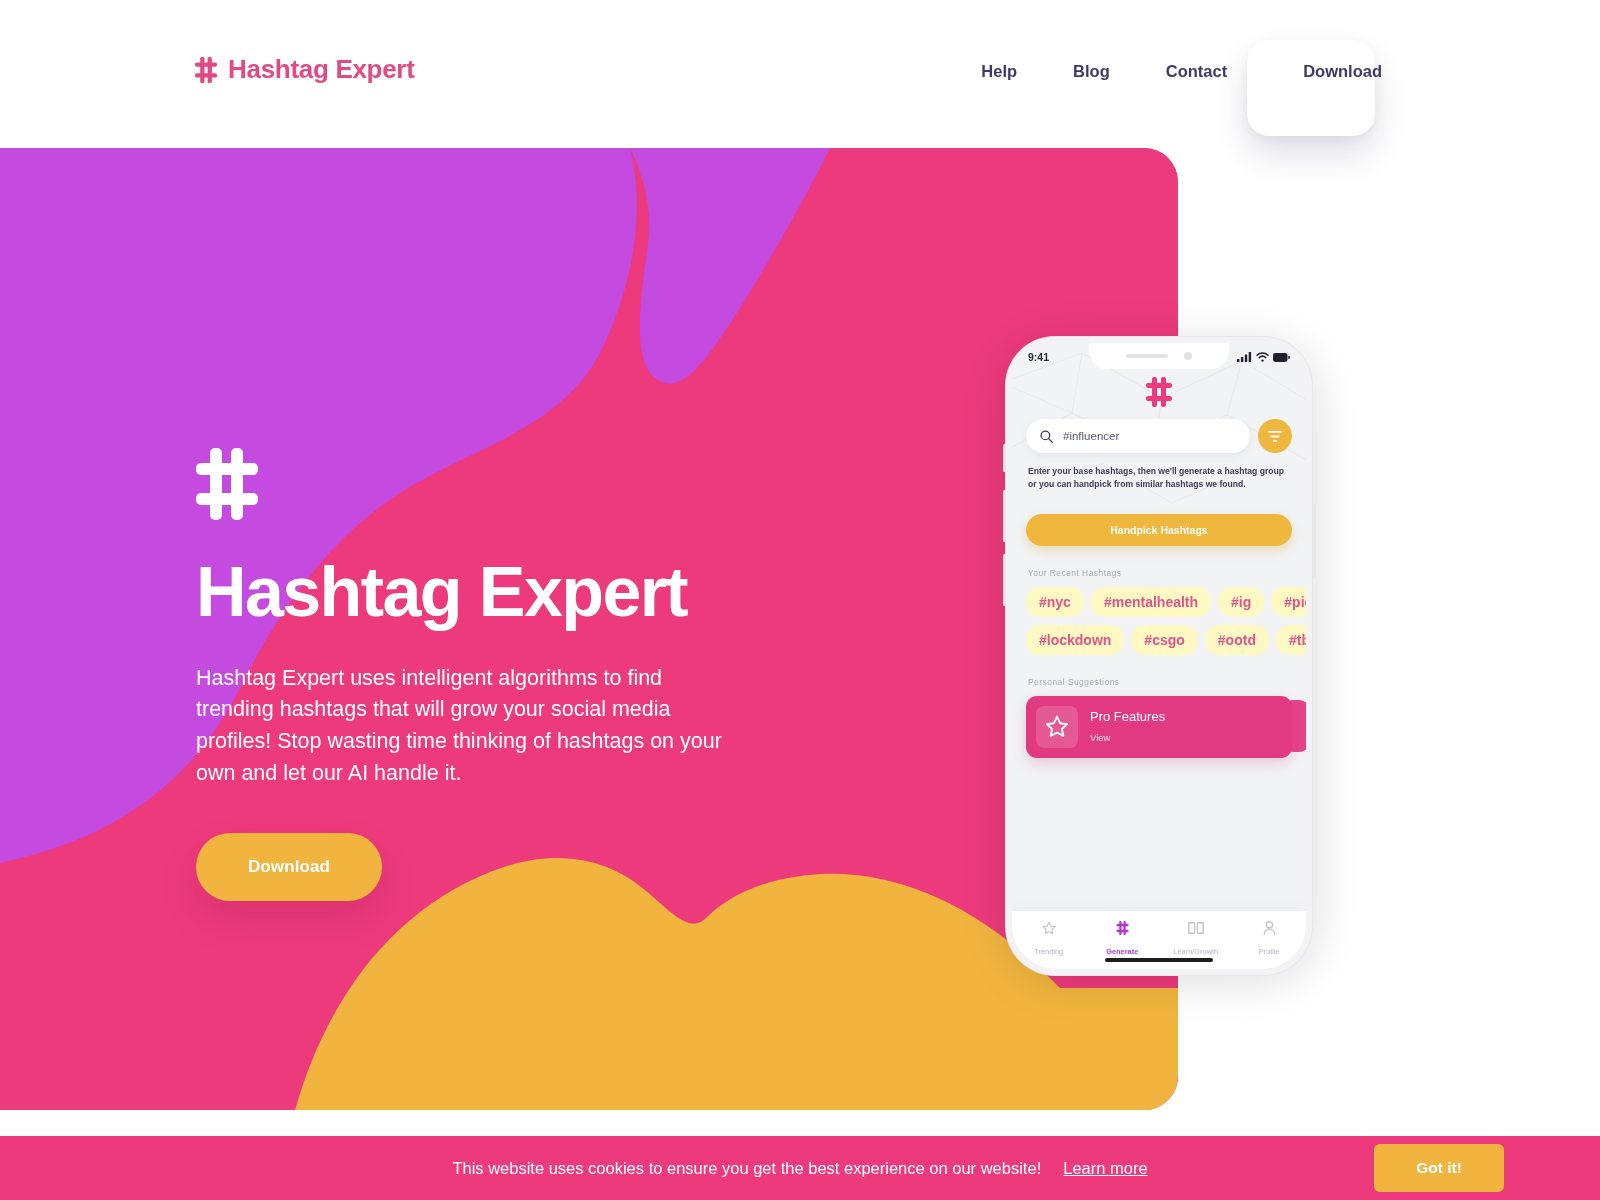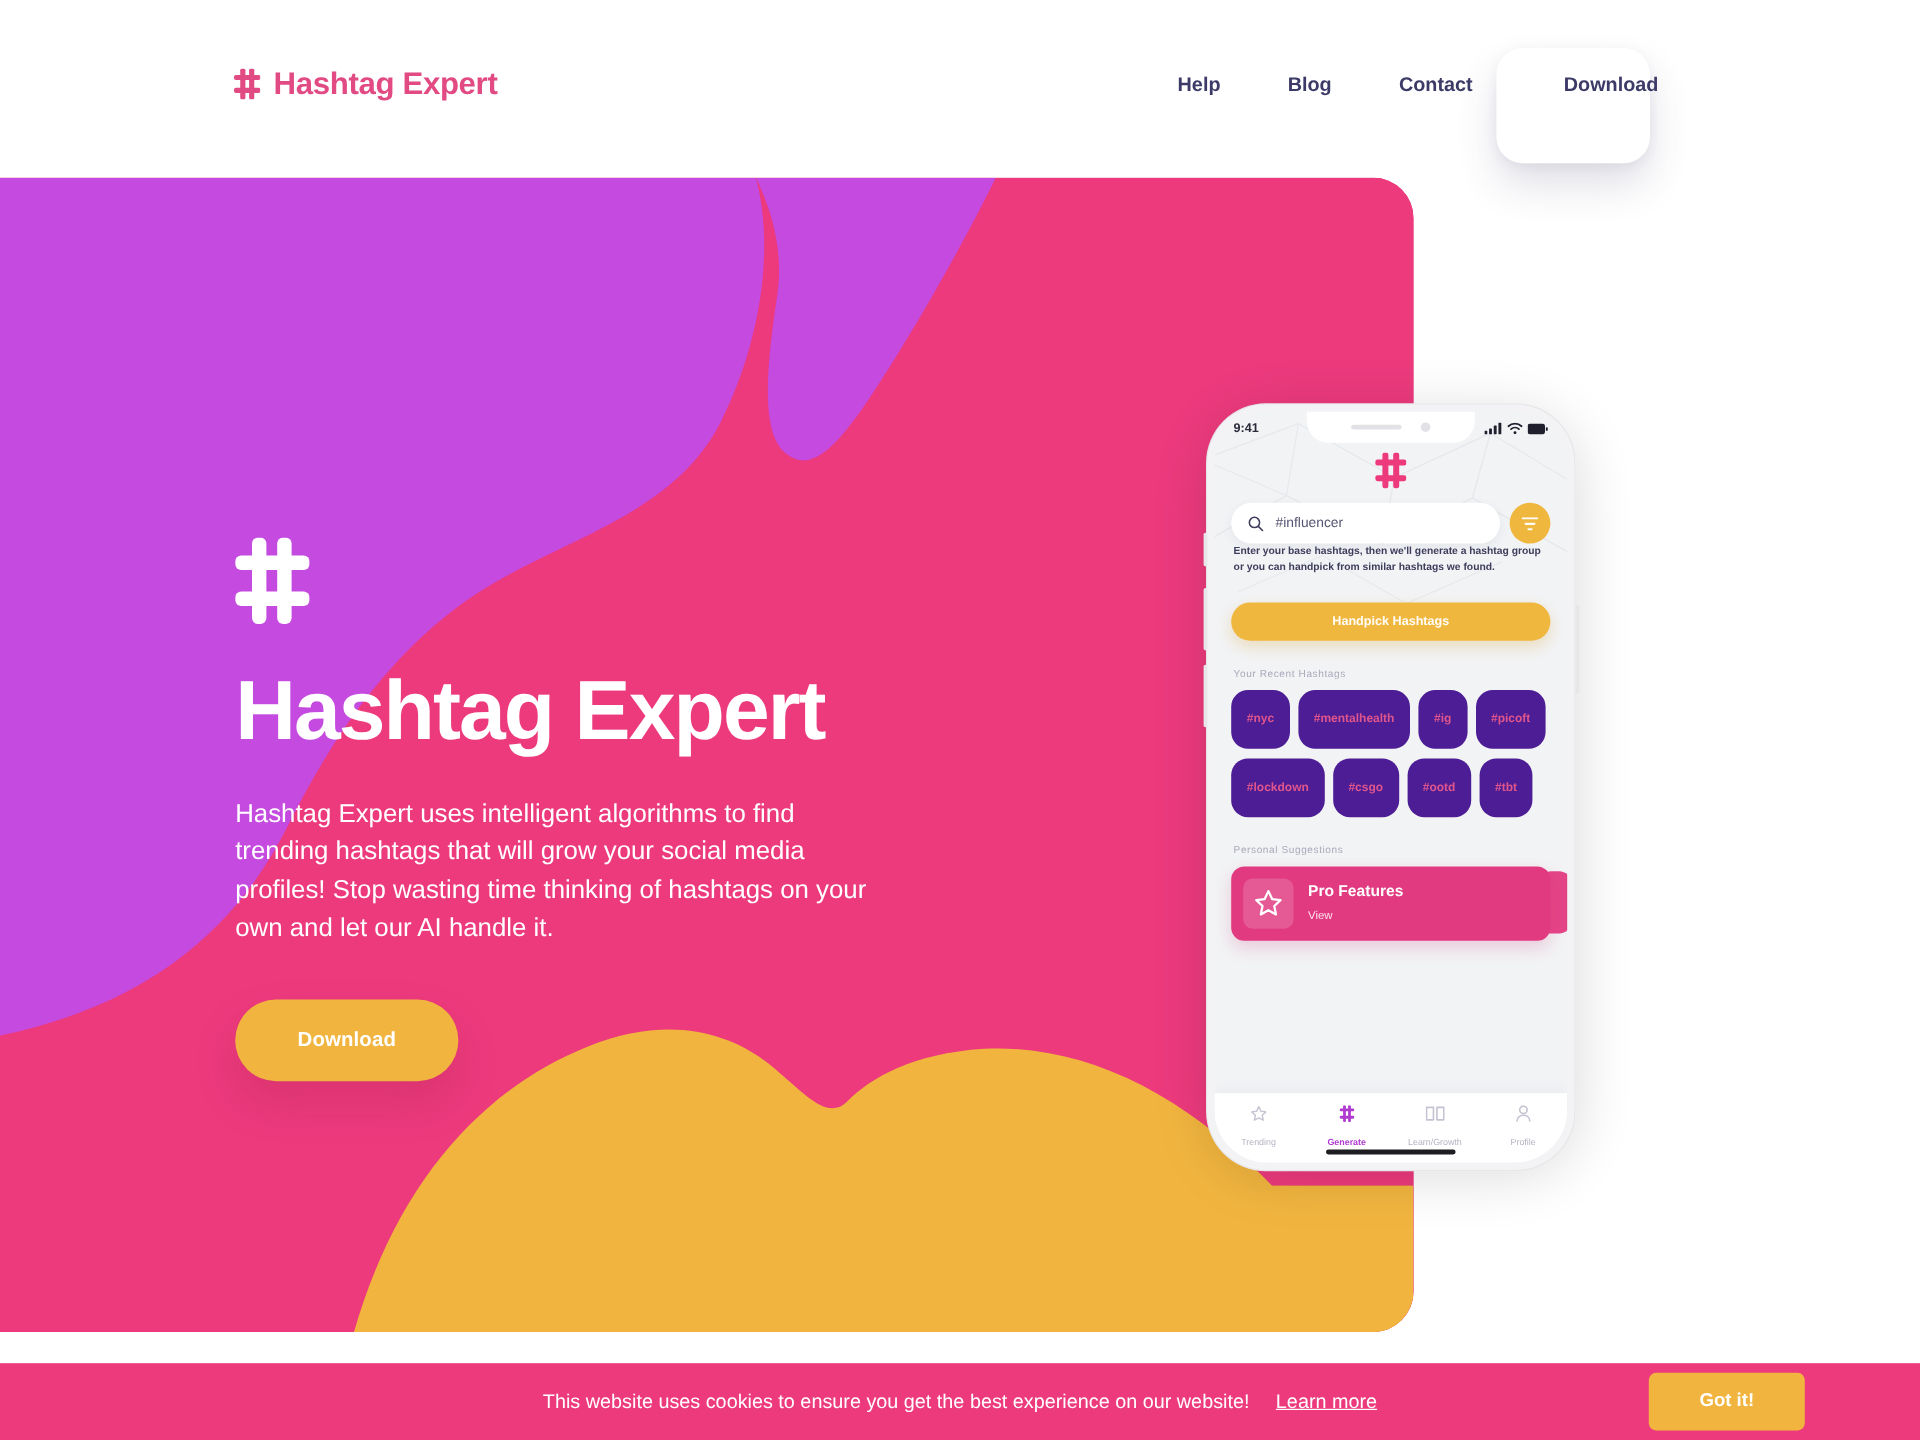--- a/index.html
+++ b/index.html
@@ -116,21 +116,21 @@
     display: flex; align-items: center; justify-content: space-between;
     padding: 0 16px; z-index: 11; font-size: 10.5px; font-weight: 700; color: #2b2b3c;
   }
   .status-icons { display: flex; align-items: center; gap: 4px; }
 
   .screen-bg { position: absolute; inset: 0; z-index: 1; }
   .screen-body { position: relative; z-index: 4; padding: 34px 14px 0 14px; }
 
   .app-hash { display: block; margin: 0 auto 12px auto; width: 26px; height: 30px; }
 
-  .search-row { display: flex; align-items: center; gap: 8px; }
+  .search-row { display: flex; align-items: center; gap: 8px; margin-bottom: 12px; }
   .search-field {
     flex: 1; height: 34px; background: #fff; border-radius: 18px;
     display: flex; align-items: center; padding: 0 14px; gap: 10px;
     box-shadow: 0 3px 9px rgba(80,80,120,0.08);
   }
   .search-text { font-size: 11.5px; color: #555572; }
   .filter-btn {
     width: 34px; height: 34px; border-radius: 50%; background: #f0b73f;
     display: flex; align-items: center; justify-content: center;
     border: none; cursor: pointer;
@@ -148,36 +148,36 @@
   }
   .app-btn.light { background: #fff; color: #3d3d5c; box-shadow: 0 4px 11px rgba(80,80,120,0.10); }
   .app-btn.amber { background: #f0b73f; color: #fffdf6; box-shadow: 0 5px 12px rgba(214,160,40,0.28); }
 
   .sec-label {
     font-size: 8.4px; color: #a9a9bb; letter-spacing: 0.5px;
     margin: 22px 0 9px 2px; font-weight: 500;
   }
   .chip-row { display: flex; gap: 7px; margin-bottom: 8px; }
   .chip {
-    background: #4c1d95; color: #e0558c; font-size: 10px; font-weight: 600;
-    border-radius: 14px; padding: 19px 13px; white-space: nowrap; cursor: pointer;
+    background: #fef9c3; color: #e0558c; font-size: 14px; font-weight: 600;
+    border-radius: 14px; padding: 7px 13px; white-space: nowrap; cursor: pointer;
   }
 
   .pro-card {
     display: flex; align-items: center; gap: 12px;
     background: #e13a80; border-radius: 11px; padding: 10px;
     box-shadow: 0 6px 14px rgba(200,40,110,0.2); cursor: pointer;
     position: relative;
   }
   .pro-icon {
     width: 42px; height: 42px; border-radius: 8px;
     background: rgba(255,255,255,0.16);
     display: flex; align-items: center; justify-content: center; flex: 0 0 auto;
   }
-  .pro-title { font-size: 13px; color: #fff; font-weight: 700; margin-bottom: 3px; text-align: center; }
+  .pro-title { font-size: 13px; color: #fff; font-weight: 400; margin-bottom: 3px; text-align: center; }
   .pro-sub { font-size: 9.5px; color: #fae2ec; }
   .pro-peek {
     position: absolute; right: -18px; top: 4px; width: 28px; height: 52px;
     background: #e13a80; border-radius: 11px; opacity: 0.95;
   }
 
   .tabbar {
     position: absolute; bottom: 0; left: 0; width: 100%; height: 58px;
     background: #fff; display: flex; align-items: flex-start;
     padding-top: 10px; z-index: 8;

